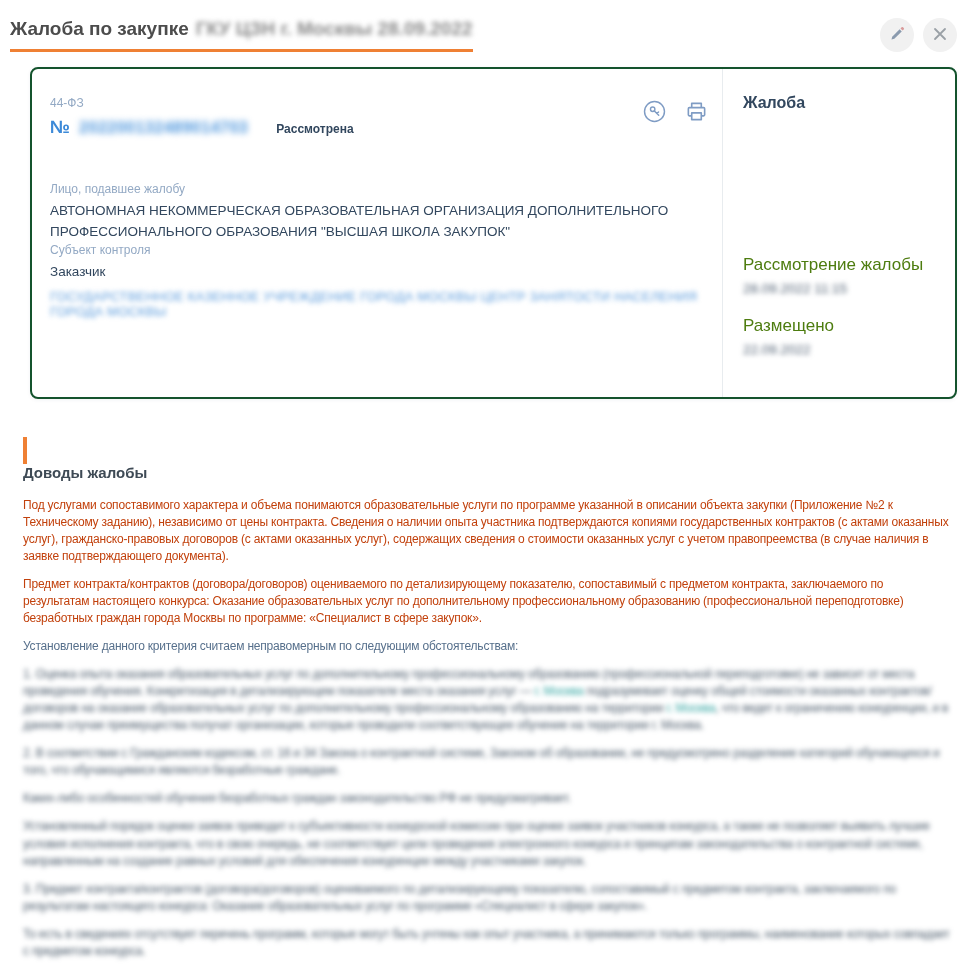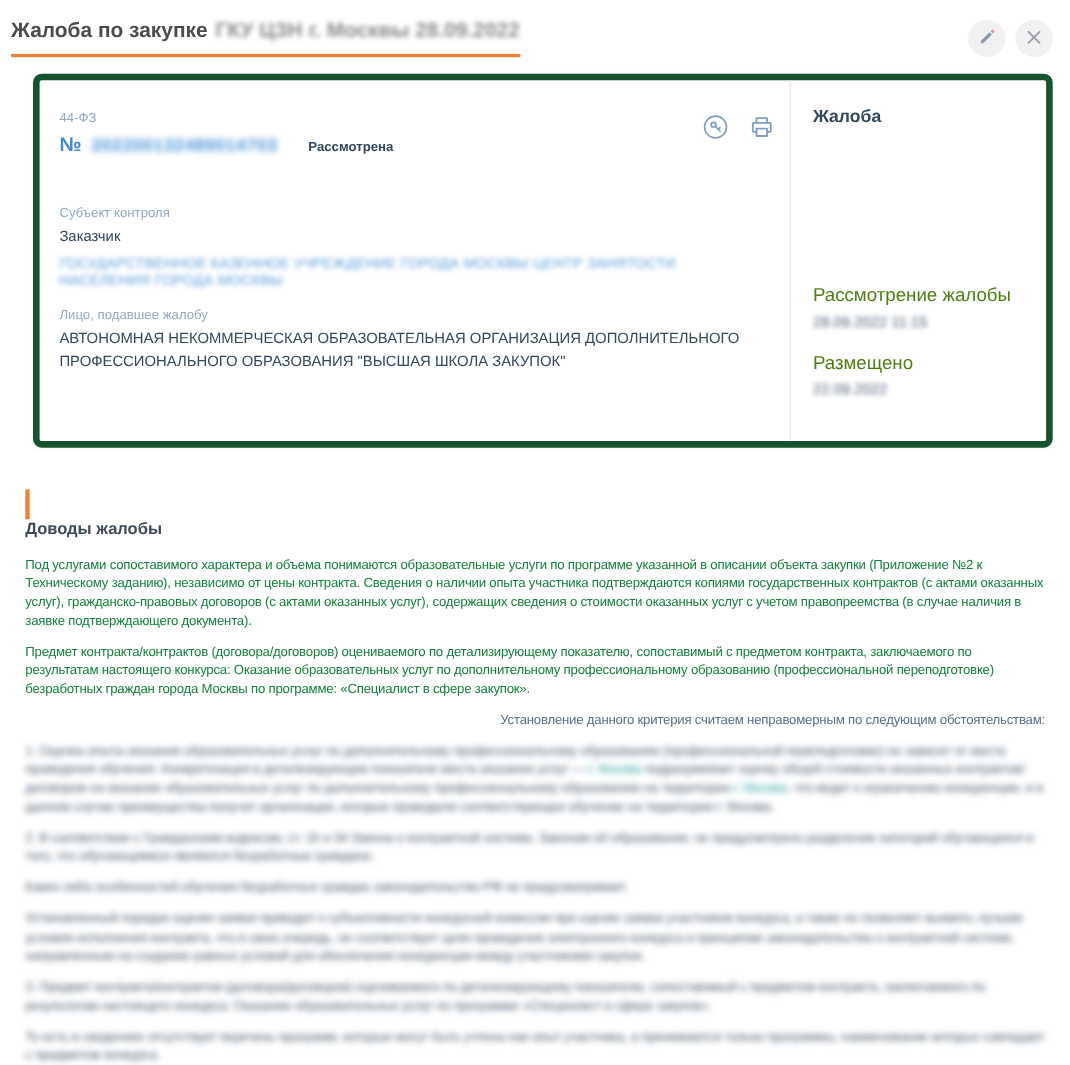--- a/index.html
+++ b/index.html
@@ -29,21 +29,21 @@
     width: 34px; height: 34px; border-radius: 50%;
     background: #F1F1F1; border: none; cursor: pointer;
     display: flex; align-items: center; justify-content: center; padding: 0;
   }
 
   
   .info-card {
     display: flex;
     margin: 15px 16px 0 30px;
     background: #fff;
-    border: 6px solid #14532d;
+    border: 2px solid #14532d;
     border-radius: 8px;
     box-shadow: 0 1px 4px rgba(31,50,80,.06);
     overflow: hidden;
   }
   .info-main { flex: 1; padding: 27px 20px 26px 18px; position: relative; }
   .card-icons { position: absolute; top: 31px; right: 14px; display: flex; gap: 18px; }
   .icon-plain { background: none; border: none; padding: 0; cursor: pointer; width: 24px; height: 24px; }
 
   .law-label { font-size: 12px; color: #93A9C4; margin-bottom: 7px; }
   .number-row { display: flex; align-items: baseline; margin-bottom: 44px; }
@@ -66,23 +66,23 @@
   .side-value { font-size: 13.5px; color: #4D5D70; filter: blur(2.4px); }
 
   
   .arguments { margin: 38px 23px 0; }
   .section-title { display: flex; align-items: flex-start; margin: 0 0 16px; flex-direction: column; }
   .section-bar { width: 4px; height: 27px; background: #EF8034; margin-right: 12px; }
   .section-text { font-size: 15px; font-weight: bold; color: #3E4A55; }
 
   .para {
     font-size: 12px; letter-spacing: -0.2px;
-    line-height: 1.42; color: #15803d; margin: 0 0 11px;
+    line-height: 1.42; color: #c2410c; margin: 0 0 11px;
   }
-  .soft-blur { filter: blur(0.6px); color: #57708C; text-align: right; }
+  .soft-blur { filter: blur(0.6px); color: #57708C; }
   .heavy-blur { filter: blur(2.8px); color: #4A5A6A; }
   .blur-link { color: #2FA3A0; }
 </style>
 </head>
 <body>
 
 <header class="page-header">
   <div class="title-wrap">
     <h1 class="page-title">Жалоба по закупке</h1><span class="title-blur">ГКУ ЦЗН г. Москвы 28.09.2022</span>
   </div>
@@ -129,29 +129,29 @@
     </div>
 
     <div class="law-label">44-ФЗ</div>
     <div class="number-row">
       <span class="num-sign">№</span>
       <a class="number-blur" href="#" style="text-decoration:none;">202200132489014703</a>
       <span class="status">Рассмотрена</span>
     </div>
 
 
+    <div class="field" style="margin-bottom:0;">
+      <div class="field-label">Лицо, подавшее жалобу</div>
+      <div class="field-value">АВТОНОМНАЯ НЕКОММЕРЧЕСКАЯ ОБРАЗОВАТЕЛЬНАЯ ОРГАНИЗАЦИЯ ДОПОЛНИТЕЛЬНОГО ПРОФЕССИОНАЛЬНОГО ОБРАЗОВАНИЯ "ВЫСШАЯ ШКОЛА ЗАКУПОК"</div>
+    </div>
+
     <div class="field">
       <div class="field-label">Субъект контроля</div>
       <div class="field-value">Заказчик</div>
       <a href="#" class="customer-link">ГОСУДАРСТВЕННОЕ КАЗЕННОЕ УЧРЕЖДЕНИЕ ГОРОДА МОСКВЫ ЦЕНТР ЗАНЯТОСТИ НАСЕЛЕНИЯ ГОРОДА МОСКВЫ</a>
-    </div>
-
-    <div class="field" style="margin-bottom:0;">
-      <div class="field-label">Лицо, подавшее жалобу</div>
-      <div class="field-value">АВТОНОМНАЯ НЕКОММЕРЧЕСКАЯ ОБРАЗОВАТЕЛЬНАЯ ОРГАНИЗАЦИЯ ДОПОЛНИТЕЛЬНОГО ПРОФЕССИОНАЛЬНОГО ОБРАЗОВАНИЯ "ВЫСШАЯ ШКОЛА ЗАКУПОК"</div>
     </div>
   </div>
 
   <aside class="info-side">
     <h2 class="side-title">Жалоба</h2>
     <div class="side-field">
       <div class="side-label">Рассмотрение жалобы</div>
       <div class="side-value">28.09.2022 11:15</div>
     </div>
     <div class="side-field">

